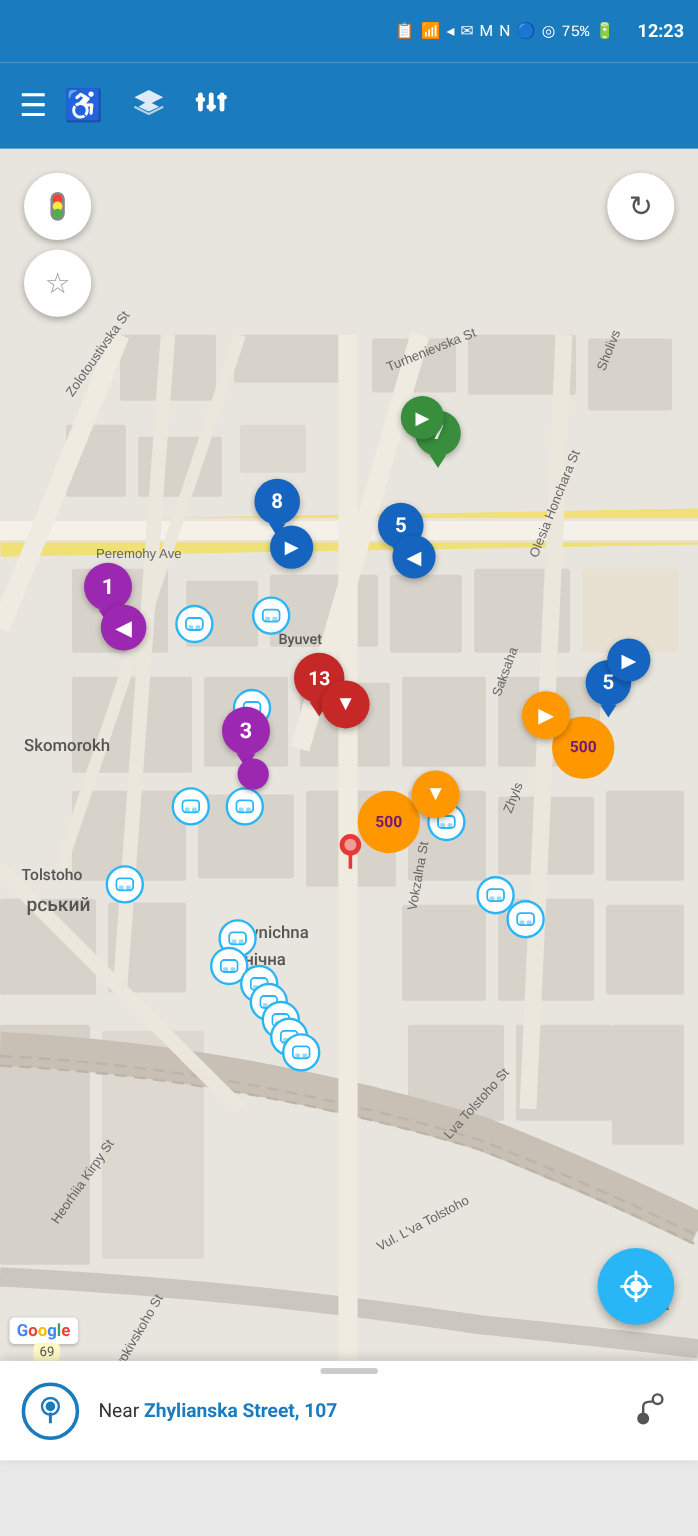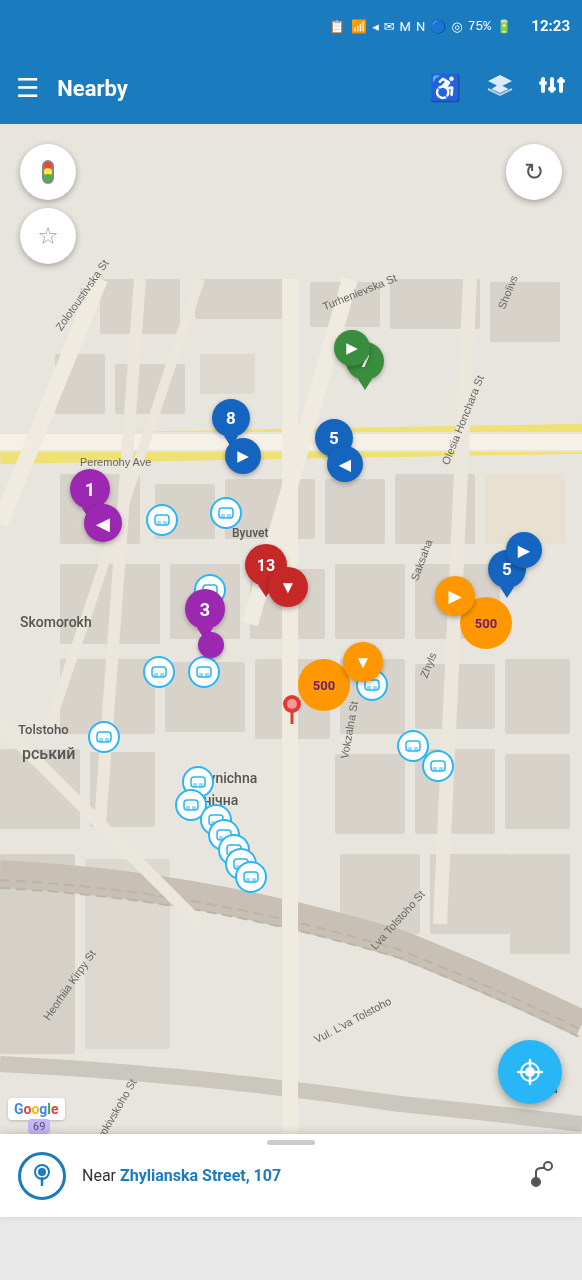--- a/index.html
+++ b/index.html
@@ -134,21 +134,20 @@
     <span class="status-icon">🔵</span>
     <span class="status-icon">◎</span>
     <span class="battery-pct">75%</span>
     <span class="status-icon">🔋</span>
     <span class="status-time">12:23</span>
   </div>
 </div>
 
 <div class="top-bar">
   <span class="top-bar-menu">☰</span>
-  <span class="top-bar-title">Nearby</span>
   <div class="top-bar-actions">
     <span class="top-bar-icon accessibility">♿</span>
     <span class="top-bar-icon">
       <svg width="28" height="28" viewBox="0 0 28 28" fill="white">
         <path d="M14 4L2 10l12 6 12-6-12-6zm0 8.5L5.5 18 14 22l8.5-4-8.5-4.5z" opacity="0.85"></path>
         <path d="M2 18l12 6 12-6" stroke="white" stroke-width="2" fill="none" opacity="0.65"></path>
       </svg>
     </span>
     <span class="top-bar-icon">
       <svg width="28" height="28" viewBox="0 0 28 28" fill="white">
@@ -444,21 +443,21 @@
     <svg width="20" height="32" viewBox="0 0 20 32">
       <circle cx="10" cy="10" r="9" fill="#e53935"></circle>
       <path d="M10 18 L10 30" stroke="#e53935" stroke-width="3"></path>
       <circle cx="10" cy="10" r="5" fill="white" opacity="0.5"></circle>
     </svg>
   </div>
 
   <div style="position:absolute;bottom:14px;left:8px;background:white;border-radius:4px;padding:3px 6px;font-size:14px;font-weight:bold;box-shadow:0 1px 3px rgba(0,0,0,0.2)">
     <span style="color:#4285f4">G</span><span style="color:#ea4335">o</span><span style="color:#fbbc05">o</span><span style="color:#4285f4">g</span><span style="color:#34a853">l</span><span style="color:#ea4335">e</span>
   </div>
-  <div style="position:absolute;bottom:0px;left:28px;background:#c4b5fd;border-radius:4px;padding:1px 5px;font-size:11px;color:#555">69</div>
+  <div style="position:absolute;bottom:0px;left:28px;background:#fef9c3;border-radius:4px;padding:1px 5px;font-size:11px;color:#555">69</div>
 
   <div class="map-control-location">
     <svg width="32" height="32" viewBox="0 0 32 32" fill="white">
       <circle cx="16" cy="16" r="5" fill="white"></circle>
       <path d="M16 4 L16 10 M16 22 L16 28 M4 16 L10 16 M22 16 L28 16" stroke="white" stroke-width="2.5" stroke-linecap="round"></path>
       <circle cx="16" cy="16" r="9" fill="none" stroke="white" stroke-width="2"></circle>
     </svg>
   </div>
 </div>
 

